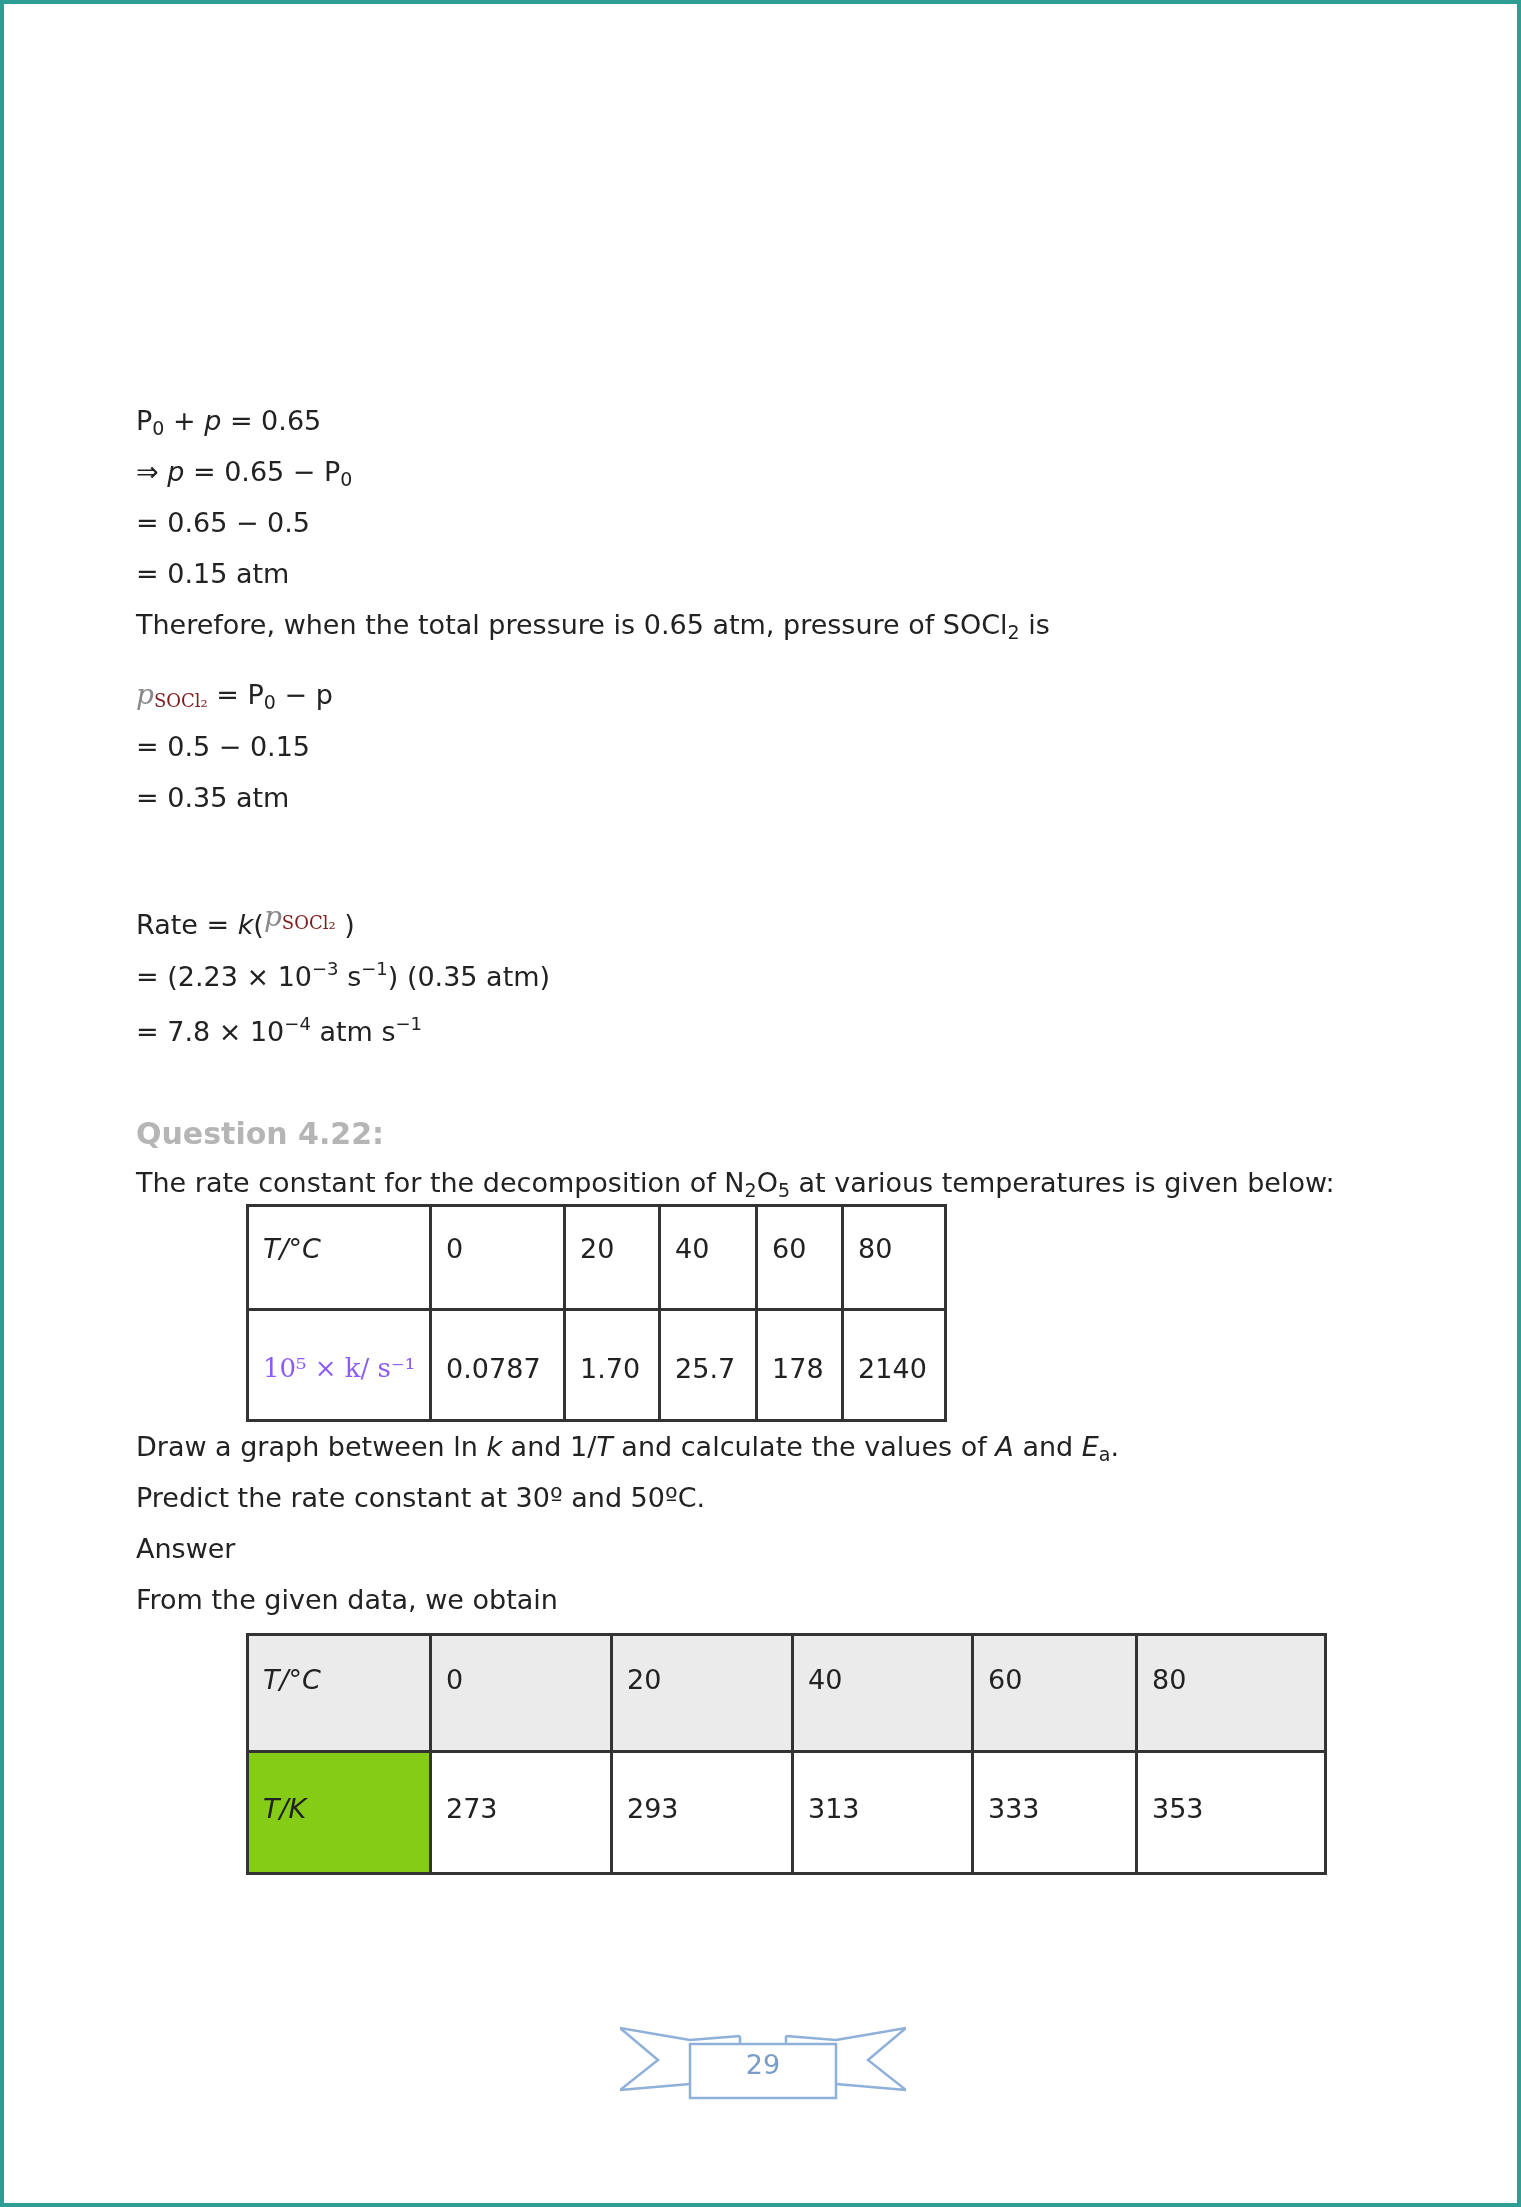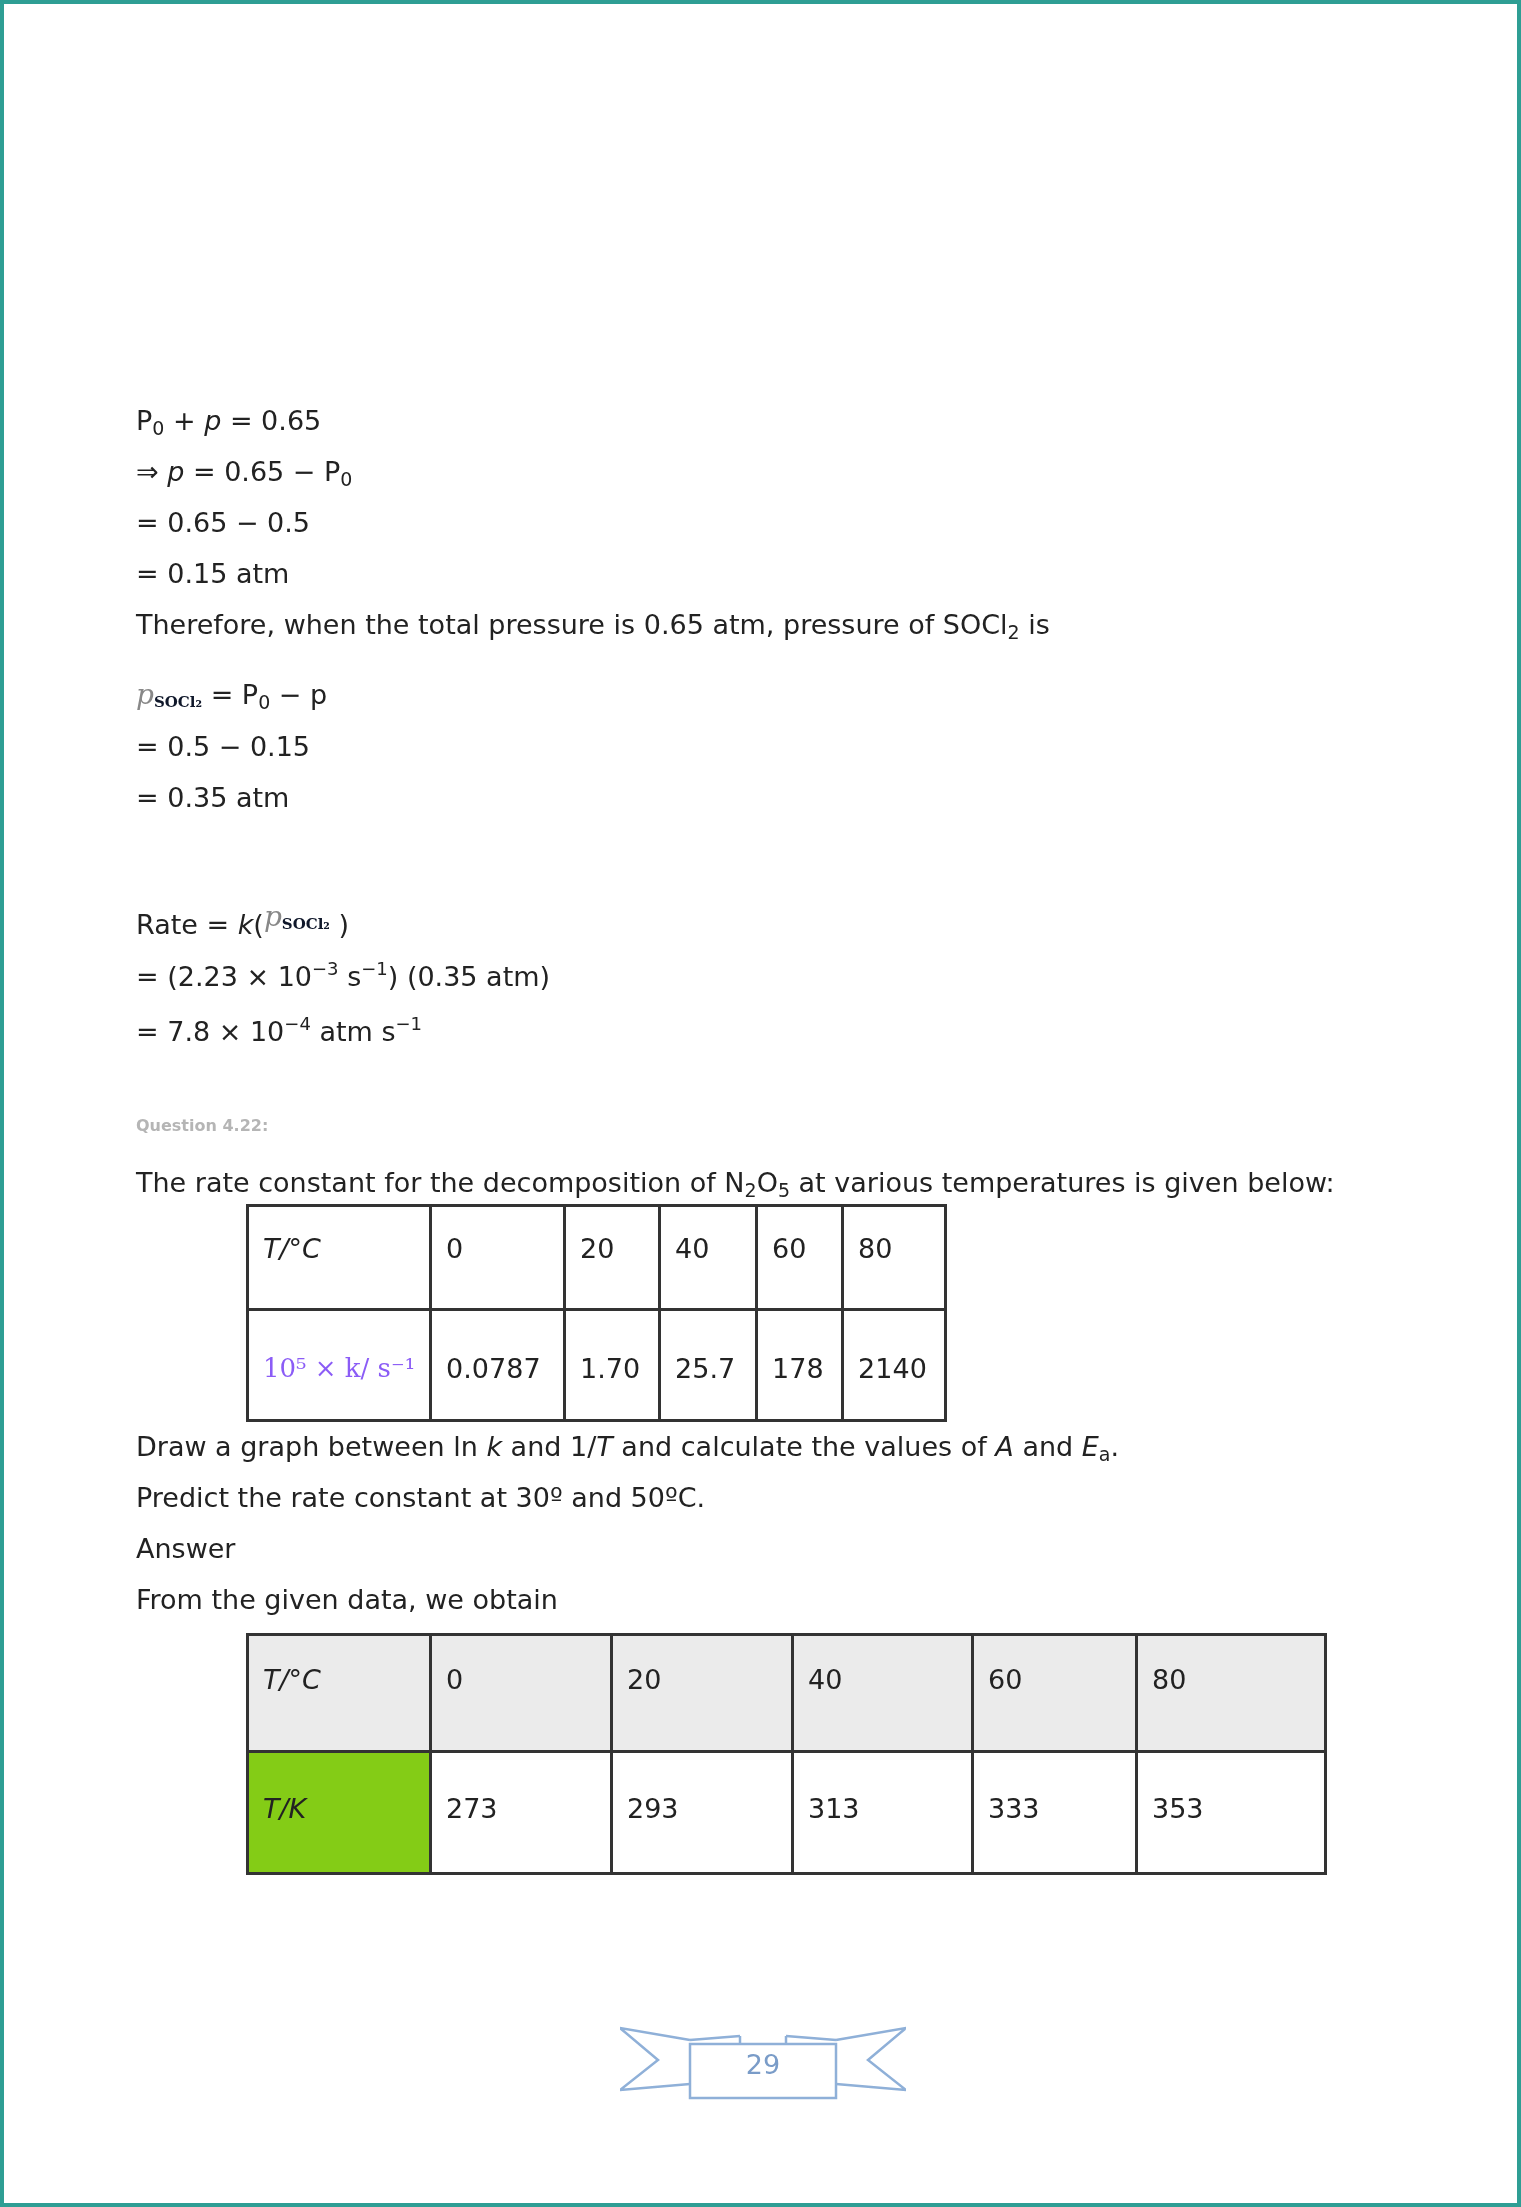--- a/index.html
+++ b/index.html
@@ -21,24 +21,24 @@
     font-size: 27px; line-height: 34px;
     white-space: nowrap;
   }
   .ital { font-style: italic; }
   .sub { font-size: 19px; vertical-align: -5px; }
   .sup { font-size: 18px; vertical-align: 11px; }
   .symbol-img {
     font-family: "DejaVu Serif", serif; font-style: italic;
     color: #888; font-size: 28px;
   }
-  .symbol-img .s { font-style: normal; font-size: 15px; vertical-align: -3px; color: #0f172a; font-weight: bold; }
+  .symbol-img .s { font-style: normal; font-size: 18px; vertical-align: -3px; color: #7f1d1d; }
   .q-title {
     position: absolute; left: 132px; top: 1112px;
-    font-size: 16px; font-weight: bold; color: #b5b5b5;
+    font-size: 30px; font-weight: bold; color: #b5b5b5;
   }
   table.data {
     position: absolute; border-collapse: collapse;
     font-size: 27px;
     margin-left: 24px;
   }
   table.data td {
     border: 3px solid #333; padding: 0 14px;
     vertical-align: top; white-space: nowrap;
   }

